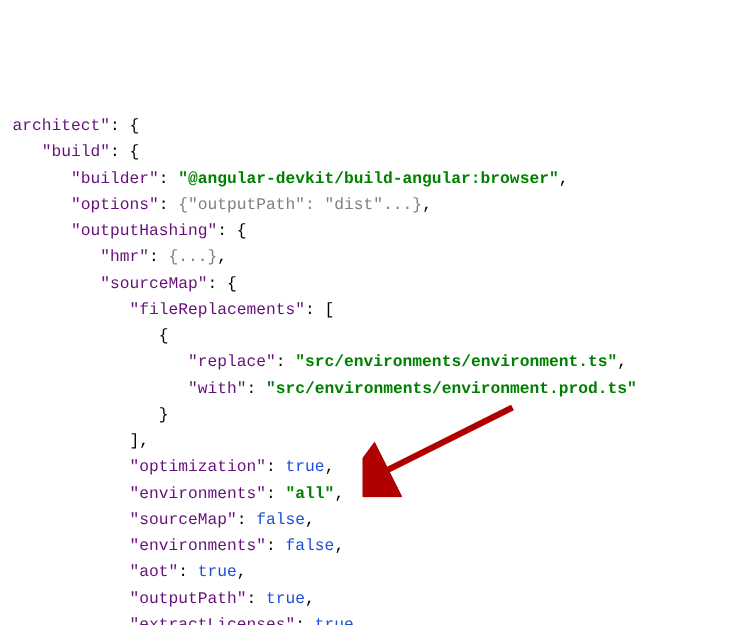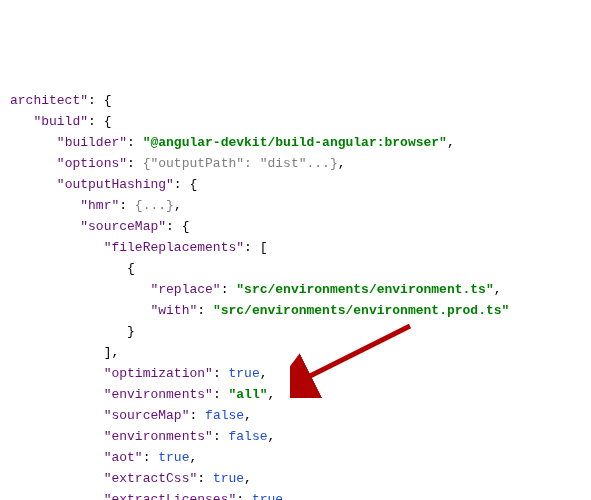--- a/index.html
+++ b/index.html
@@ -41,21 +41,21 @@
                <span class="punct">{</span>
                   <span class="key">"</span><span class="key">replace</span><span class="key">"</span><span class="punct">: </span><span class="string">"src/environments/environment.ts"</span><span class="punct">,</span>
                   <span class="key">"</span><span class="key">with</span><span class="key">"</span><span class="punct">: </span><span class="string">"src/environments/environment.prod.ts"</span>
                <span class="punct">}</span>
             <span class="punct">]</span><span class="punct">,</span>
             <span class="key">"</span><span class="key">optimization</span><span class="key">"</span><span class="punct">: </span><span class="lit">true</span><span class="punct">,</span>
             <span class="key">"</span><span class="key">environments</span><span class="key">"</span><span class="punct">: </span><span class="string">"all"</span><span class="punct">,</span>
             <span class="key">"</span><span class="key">sourceMap</span><span class="key">"</span><span class="punct">: </span><span class="lit">false</span><span class="punct">,</span>
             <span class="key">"</span><span class="key">environments</span><span class="key">"</span><span class="punct">: </span><span class="lit">false</span><span class="punct">,</span>
             <span class="key">"</span><span class="key">aot</span><span class="key">"</span><span class="punct">: </span><span class="lit">true</span><span class="punct">,</span>
-            <span class="key">"</span><span class="key">extractCss</span><span class="key">"</span><span class="punct">: </span><span class="lit">true</span><span class="punct">,</span>
+            <span class="key">"</span><span class="key">outputPath</span><span class="key">"</span><span class="punct">: </span><span class="lit">true</span><span class="punct">,</span>
             <span class="key">"</span><span class="key">extractLicenses</span><span class="key">"</span><span class="punct">: </span><span class="lit">true</span><span class="punct">,</span>
 
             
          
       
    </div>
 
 <svg class="arrow" width="130" height="80" viewBox="0 0 130 80">
   <defs>
     <marker id="ah" markerWidth="12" markerHeight="12" refX="2" refY="5" orient="auto">

